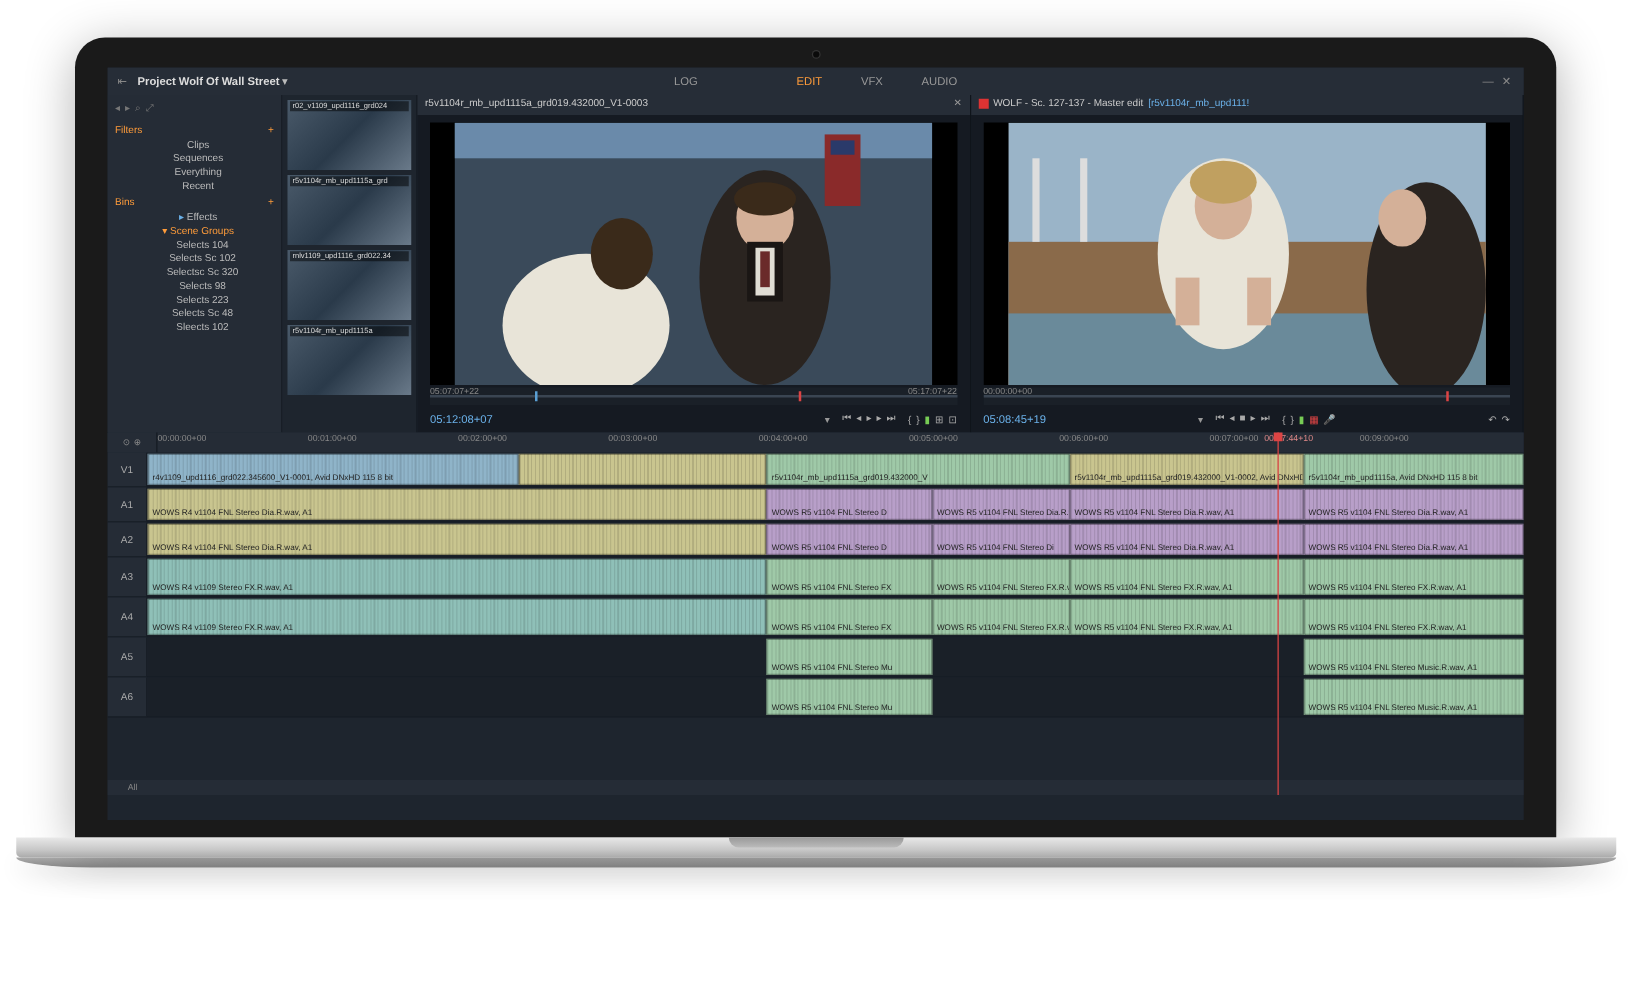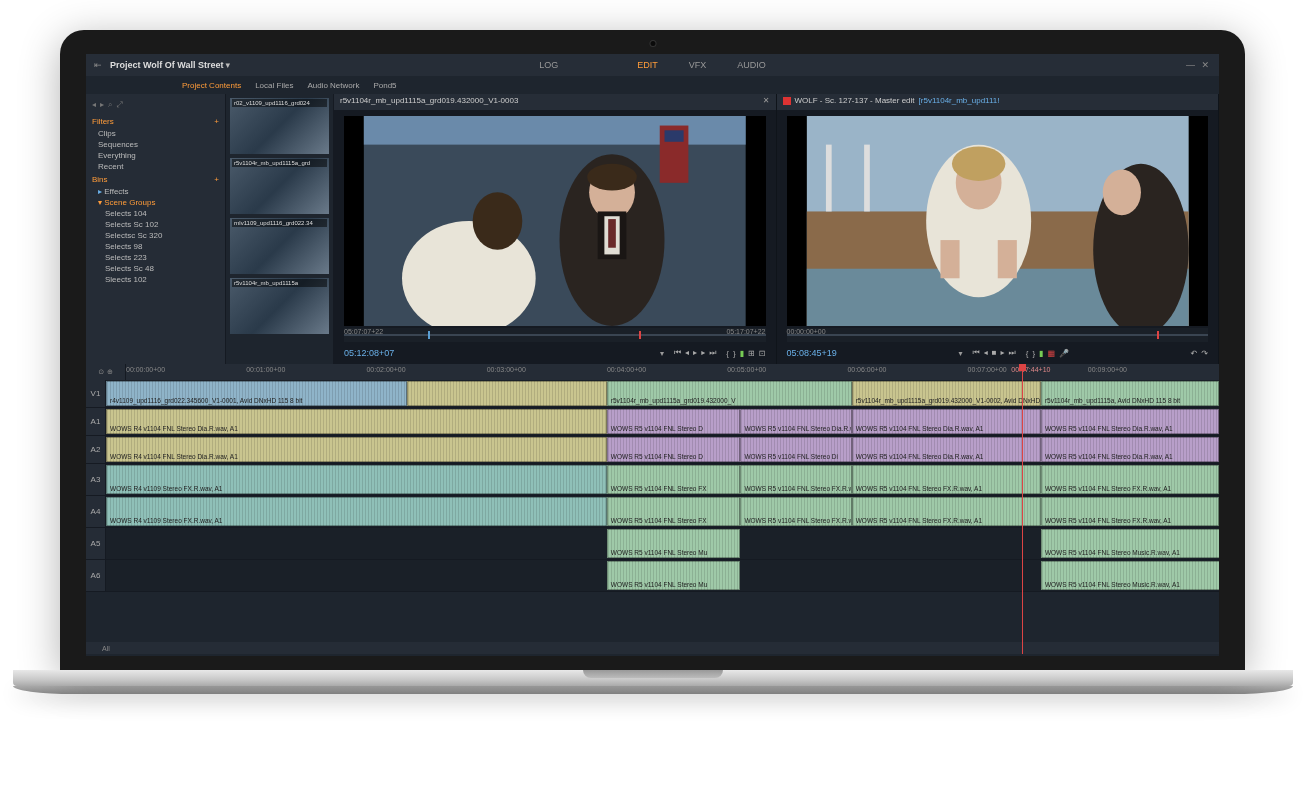--- a/index.html
+++ b/index.html
@@ -25,21 +25,21 @@
 
 .tabbar { height:18px; background:#1e252e; display:flex; align-items:center; font-size:8px; color:#aaa; padding-left:96px; gap:14px; }
 .tabbar .active { color:#ff9c3a; }
 
 
 .upper { display:flex; height:270px; background:#1e252e; }
 .sidebar { width:140px; background:#252c36; border-right:1px solid #151a22; font-size:8px; color:#aaa; padding:4px 0; }
 .sidebar .tools { display:flex; gap:4px; padding:2px 6px 4px; color:#777; font-size:8px; }
 .sidebar .section { font-size:8px; color:#ff9c3a; padding:3px 6px 2px; display:flex; justify-content:space-between; }
 .sidebar .section .plus { color:#ff9c3a; }
-.sidebar .item { padding:1px 6px 1px 12px; color:#bbb; cursor:pointer; }
+.sidebar .item { padding:1px 6px 1px 12px; color:#bbb; cursor:pointer;text-align:center; }
 .sidebar .item.sub { padding-left:19px; }
 .sidebar .item.sel { color:#ff9c3a; }
 
 .clipstrip { width:108px; background:#1e252e; border-right:1px solid #151a22; padding:4px; overflow:hidden; }
 .thumb { width:100%; height:56px; background:linear-gradient(135deg,#4a5a6a 0%,#2a3a4a 50%,#6a7a8a 100%); margin-bottom:4px; position:relative; }
 .thumb .tlabel { position:absolute; top:1px; left:2px; right:2px; font-size:6px; color:#ddd; background:rgba(0,0,0,0.5); padding:1px 2px; white-space:nowrap; overflow:hidden; }
 
 .viewer { flex:1; background:#151a22; border-right:1px solid #0f141a; position:relative; display:flex; flex-direction:column; }
 .viewer .vtitle { height:16px; background:#262d37; font-size:8px; color:#ccc; padding:2px 6px; display:flex; }
 .viewer .vtitle .close { margin-left:auto; color:#999; }
@@ -64,21 +64,21 @@
 .ruler .trackhead { width:40px; background:#252c36; border-right:1px solid #151a22; display:flex; align-items:center; justify-content:center; gap:3px; }
 .ruler .marks { flex:1; position:relative; }
 .ruler .tick { position:absolute; top:2px; }
 .ruler .playhead { position:absolute; top:0; bottom:-274px; width:1px; background:#d44; z-index:5; }
 .ruler .playhead::before { content:""; position:absolute; top:0; left:-3px; width:7px; height:7px; background:#d44; }
 .ruler .ph-tc { position:absolute; top:2px; font-size:7px; color:#d88; }
 
 .tracks { flex:1; position:relative; overflow:hidden; }
 .track { display:flex; height:28px; border-bottom:1px solid #151a22; }
 .track.tall { height:32px; }
-.track .head { width:20px; background:#252c36; border-right:1px solid #151a22; display:flex; align-items:center; justify-content:center; font-size:8px; color:#aaa; position:relative; }
+.track .head { width:32px; background:#252c36; border-right:1px solid #151a22; display:flex; align-items:center; justify-content:center; font-size:8px; color:#aaa; position:relative; }
 .track .lane { flex:1; position:relative; background:#1a2028; }
 .clip { position:absolute; top:1px; bottom:1px; border:1px solid rgba(0,0,0,0.3); font-size:7px; color:#222; padding:1px 3px; overflow:hidden; white-space:nowrap; }
 .clip.wave { background-image:repeating-linear-gradient(90deg,rgba(0,0,0,0.12) 0px,rgba(0,0,0,0.12) 1px,transparent 1px,transparent 3px); }
 .clip .cl { position:absolute; bottom:1px; left:3px; font-size:6.5px; }
 .c-blue { background:#8fb4c9; }
 .c-olive { background:#c9c58f; }
 .c-purple { background:#b89fc9; }
 .c-green { background:#9fc9a8; }
 .c-teal { background:#8fc0b8; }
 
@@ -99,26 +99,20 @@
         <span style="margin-left:2px">▾</span>
         <div class="modes">
           <span>LOG</span>
           <span class="active">EDIT</span>
           <span>VFX</span>
           <span>AUDIO</span>
         </div>
         <span class="winbtns">— ✕</span>
       </div>
 
-      <div class="tabbar">
-        <span class="active">Project Contents</span>
-        <span>Local Files</span>
-        <span>Audio Network</span>
-        <span>Pond5</span>
-      </div>
 
       <div class="upper">
 
         <div class="sidebar">
           <div class="tools">
             <span>◂</span>
             <span>▸</span>
             <span>⌕</span>
             <span>⤢</span>
           </div>

